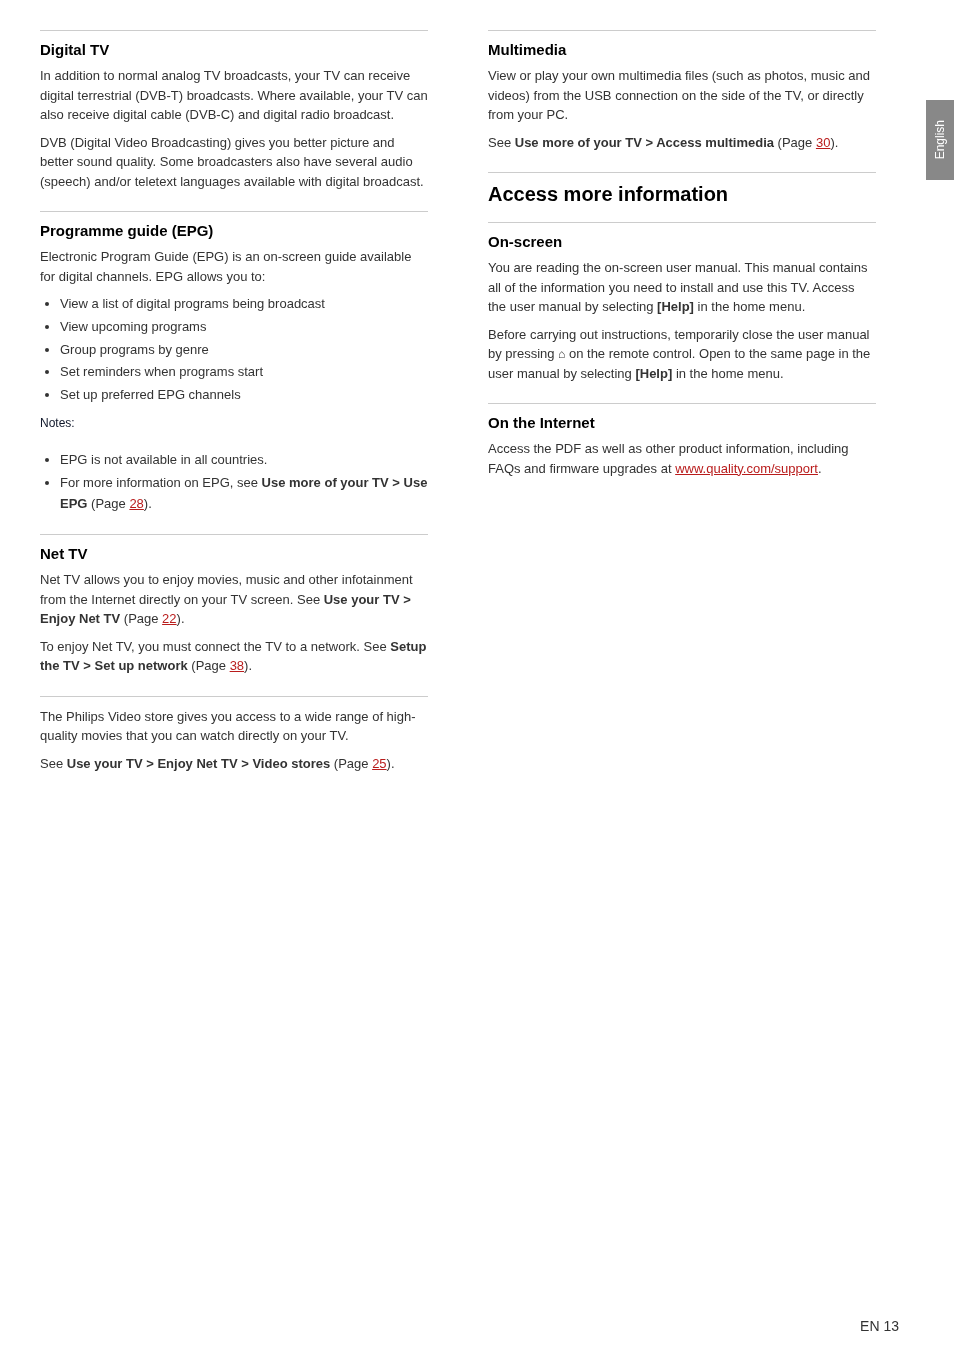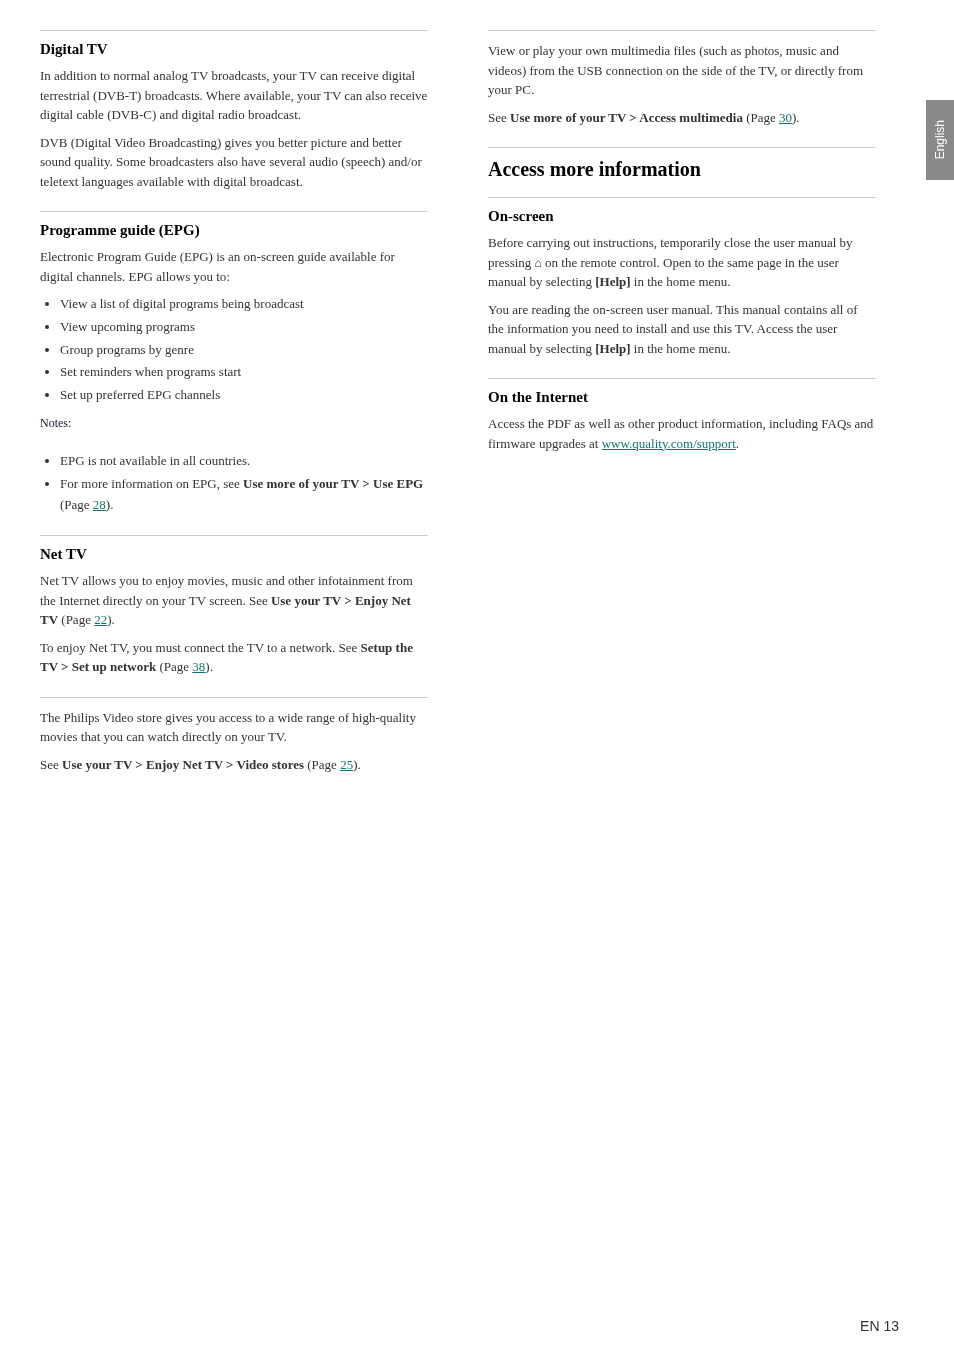--- a/index.html
+++ b/index.html
@@ -44,21 +44,20 @@
       transform: rotate(180deg);
       font-weight: normal;
     }
 
     .main-content {
       display: flex;
       flex: 1;
       padding: 30px 50px 30px 40px;
       gap: 30px;
       margin-right: 28px;
-      font-family: Liberation Serif, serif;
     }
 
     .left-column {
       flex: 1;
       padding-right: 20px;
     }
 
     .right-column {
       flex: 1;
       padding-left: 10px;
@@ -102,21 +101,21 @@
     }
 
     .notes-label {
       font-size: 12px;
       color: #0f172a;
       margin-bottom: 20px;
       margin-top: 10px;
     }
 
     .link-text {
-      color: #0f766e;
+      color: #b91c1c;
       text-decoration: underline;
       cursor: pointer;
     }
 
     .bold-text {
       font-weight: bold;
     }
 
     .large-section-title {
       font-size: 20px;
@@ -197,38 +196,39 @@
           See <span class="bold-text">Use your TV &gt; Enjoy Net TV &gt; Video stores</span> (Page <span class="link-text">25</span>).
         </p>
       </div>
 
     </div>
 
     <div class="right-column">
 
       <div class="section">
         <hr class="section-divider">
+        <div class="section-title">Multimedia</div>
         <p class="section-text">View or play your own multimedia files (such as photos, music and videos) from the USB connection on the side of the TV, or directly from your PC.</p>
         <p class="section-text">
           See <span class="bold-text">Use more of your TV &gt; Access multimedia</span> (Page <span class="link-text">30</span>).
         </p>
       </div>
 
       <div class="section">
         <hr class="section-divider">
         <div class="large-section-title">Access more information</div>
 
         <div class="section">
           <hr class="section-divider">
           <div class="section-title">On-screen</div>
           <p class="section-text">
-            Before carrying out instructions, temporarily close the user manual by pressing <span class="home-icon">⌂</span> on the remote control. Open to the same page in the user manual by selecting <span class="bold-text">[Help]</span> in the home menu.
+            You are reading the on-screen user manual. This manual contains all of the information you need to install and use this TV. Access the user manual by selecting <span class="bold-text">[Help]</span> in the home menu.
           </p>
           <p class="section-text">
-            You are reading the on-screen user manual. This manual contains all of the information you need to install and use this TV. Access the user manual by selecting <span class="bold-text">[Help]</span> in the home menu.
+            Before carrying out instructions, temporarily close the user manual by pressing <span class="home-icon">⌂</span> on the remote control. Open to the same page in the user manual by selecting <span class="bold-text">[Help]</span> in the home menu.
           </p>
         </div>
 
         <div class="section">
           <hr class="section-divider">
           <div class="section-title">On the Internet</div>
           <p class="section-text">
             Access the PDF as well as other product information, including FAQs and firmware upgrades at <span class="link-text">www.quality.com/support</span>.
           </p>
         </div>

